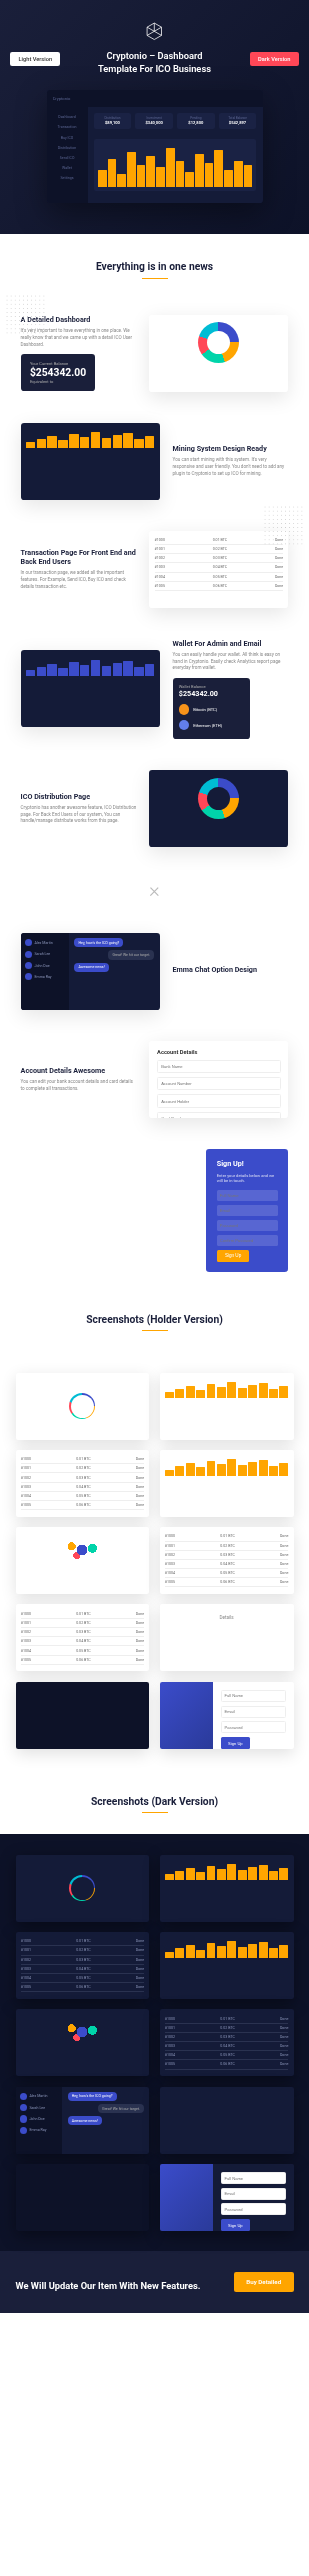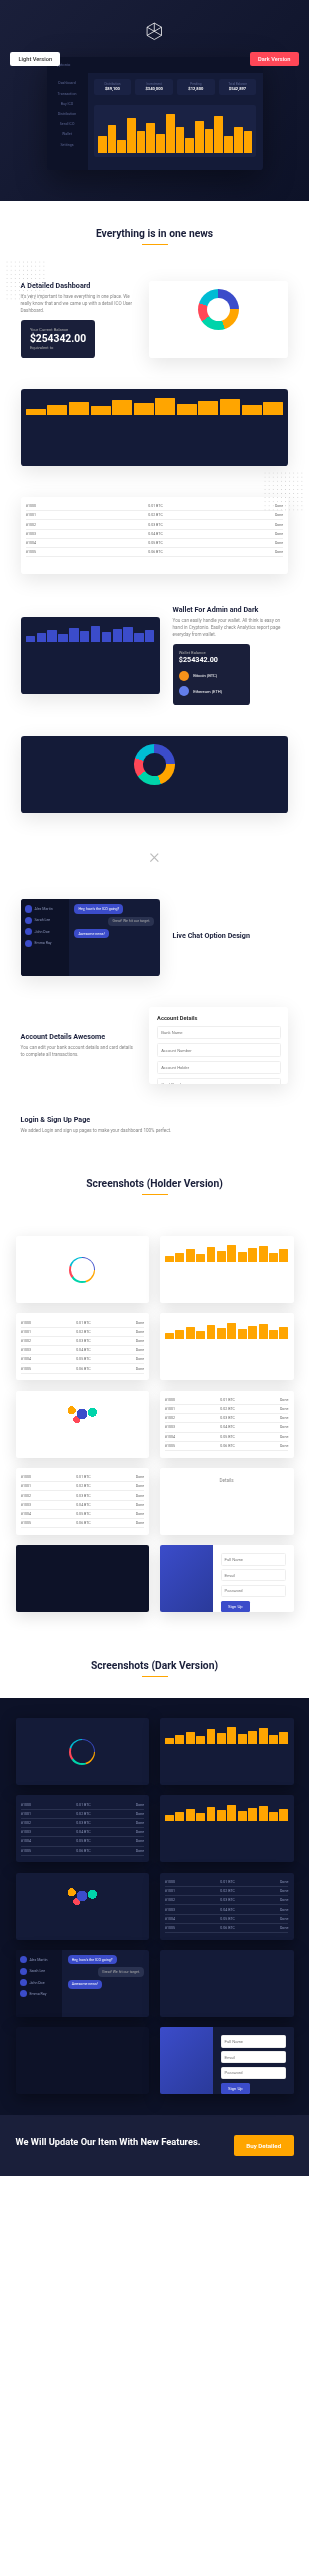--- a/index.html
+++ b/index.html
@@ -41,21 +41,21 @@
 .x-mark{text-align:center;padding:15.5px;font-size:20.6px;color:#bbb;font-weight:300}
 .login-box{background:#3b4cca;color:#fff;padding:10.3px;border-radius:3.1px;width:82px}
 .login-box h4{font-size:7.2px;margin-bottom:5.2px}
 .login-input{background:rgba(255,255,255,0.15);border:none;width:100%;padding:3.1px;margin-bottom:3.1px;border-radius:1.5px;font-size:4.1px;color:#fff}
 .login-btn{background:#ffa500;color:#fff;border:none;padding:3.1px 8.2px;border-radius:1.5px;font-size:4.6px}
 .screenshots{padding:20.6px 15.5px;display:grid;grid-template-columns:1fr 1fr;gap:10.3px}
 .screenshots.dark{background:#0d1228}
 .shot{border-radius:2.1px;box-shadow:0 4.1px 15.5px rgba(0,0,0,0.12);height:67px;overflow:hidden}
 .shot.light{background:#fff}
 .shot.dk{background:#141b38;box-shadow:0 4.1px 15.5px rgba(0,0,0,0.4)}
-.footer{background:#1a1f3a;padding:20.6px 15.5px;display:flex;justify-content:space-between;align-items:flex-start}
+.footer{background:#1a1f3a;padding:20.6px 15.5px;display:flex;justify-content:space-between;align-items:flex-end}
 .footer h2{color:#fff;font-size:9.3px;font-weight:700;line-height:1.4}
 .footer-btn{background:#ffa500;color:#fff;padding:6.2px 12.4px;border-radius:2.1px;font-size:6.2px;font-weight:600;white-space:nowrap}
 .donut{margin:7.7px auto;width:41px;height:41px;border-radius:50%;background:conic-gradient(#3b4cca 0% 25%,#ffa500 25% 45%,#00d4aa 45% 65%,#ff4757 65% 80%,#00bcd4 80% 100%);display:flex;align-items:center;justify-content:center}
 .donut::after{content:"";width:23px;height:23px;background:#fff;border-radius:50%}
 .donut.dk::after{background:#141b38}
 .mini-chart{display:flex;align-items:flex-end;gap:1.5px;height:31px;padding:5.2px}
 .mini-bar{flex:1;background:#ffa500;border-radius:0.5px}
 .signup-split{display:flex;height:67px}
 .signup-l{width:40%;background:linear-gradient(135deg,#3b4cca,#2a3a9a)}
 .signup-r{flex:1;padding:7.7px}
@@ -82,20 +82,22 @@
 
 <section class="hero">
   <div class="hero-logo">
     <svg viewBox="0 0 40 40">
         <g fill="none" stroke="#fff" stroke-width="1.5">
           <path d="M20 4 L34 12 L34 28 L20 36 L6 28 L6 12 Z"></path>
           <path d="M20 4 L20 20 L34 28 M20 20 L6 28 M6 12 L20 20 L34 12"></path>
         </g>
       </svg>
   </div>
+  <h1 style="white-space:pre-line">Cryptonio – Dashboard
+Template For ICO Business</h1>
   <div class="btn-light">Light Version</div>
   <div class="btn-dark">Dark Version</div>
 
   <div class="hero-dash">
     <div class="dash-top">
       <span>Cryptonio</span>
     </div>
     <div class="dash-body">
       <div class="dash-side" id="dash-menu">
           <div class="dash-side-item">Dashboard</div>
@@ -159,40 +161,48 @@
       <div class="amt">$254342.00</div>
       <div class="lbl">Equivalent to</div>
     </div>
   </div>
   <div class="feat-img">
     <div class="donut"></div>
   </div>
 </div>
 
 <div class="feat rev">
+  <div class="feat-text">
+    <h3>Mining System Design Ready</h3>
+    <p>You can start mining with this system. It's very responsive and user friendly. You don't need to add any plugin to Cryptonio to set up ICO for mining.</p>
+  </div>
   <div class="feat-img" style="background:#141b38">
     <div class="mini-chart" id="mining-chart">
         <div class="mini-bar" style="height: 30%; background: rgb(255, 165, 0);"></div>
         <div class="mini-bar" style="height: 45%; background: rgb(255, 165, 0);"></div>
         <div class="mini-bar" style="height: 60%; background: rgb(255, 165, 0);"></div>
         <div class="mini-bar" style="height: 40%; background: rgb(255, 165, 0);"></div>
         <div class="mini-bar" style="height: 70%; background: rgb(255, 165, 0);"></div>
         <div class="mini-bar" style="height: 55%; background: rgb(255, 165, 0);"></div>
         <div class="mini-bar" style="height: 80%; background: rgb(255, 165, 0);"></div>
         <div class="mini-bar" style="height: 50%; background: rgb(255, 165, 0);"></div>
         <div class="mini-bar" style="height: 65%; background: rgb(255, 165, 0);"></div>
         <div class="mini-bar" style="height: 75%; background: rgb(255, 165, 0);"></div>
         <div class="mini-bar" style="height: 45%; background: rgb(255, 165, 0);"></div>
         <div class="mini-bar" style="height: 60%; background: rgb(255, 165, 0);"></div>
       </div>
   </div>
 </div>
 
 <div class="feat">
   <div class="dots-pattern" style="right:5.2px;top:-10.3px"></div>
+  <div class="feat-text">
+    <h3>Transaction Page For Front End and Back End Users</h3>
+    <p>In our transaction page, we added all the important features. For Example, Send ICO, Buy ICO and check details transaction etc.</p>
+  </div>
   <div class="feat-img">
     <div class="data-table" id="tx-table">
         <div class="data-row">
           <span>#1000</span>
           <span>0.01 BTC</span>
           <span>Done</span>
         </div>
         <div class="data-row">
           <span>#1001</span>
           <span>0.02 BTC</span>
@@ -217,21 +227,21 @@
           <span>#1005</span>
           <span>0.06 BTC</span>
           <span>Done</span>
         </div>
       </div>
   </div>
 </div>
 
 <div class="feat rev">
   <div class="feat-text">
-    <h3>Wallet For Admin and Dark</h3>
+    <h3>Wallet For Admin and Email</h3>
     <p>You can easily handle your wallet. All think is easy on hand in Cryptonio. Easily check Analytics report page everyday from wallet.</p>
     <div class="wallet-box">
       <div style="color:#aaa;font-size:4.1px">Wallet Balance</div>
       <div style="color:#fff;font-size:7.2px;font-weight:700;margin-bottom:4.1px">$254342.00</div>
       <div id="wallet-coins">
           <div class="wallet-item">
             <div class="wallet-icon" style="background:#f7931a"></div>
             <div class="wallet-info">Bitcoin (BTC)</div>
           </div>
           <div class="wallet-item">
@@ -253,30 +263,34 @@
         <div class="mini-bar" style="height: 50%; background: rgb(59, 76, 202);"></div>
         <div class="mini-bar" style="height: 65%; background: rgb(59, 76, 202);"></div>
         <div class="mini-bar" style="height: 75%; background: rgb(59, 76, 202);"></div>
         <div class="mini-bar" style="height: 45%; background: rgb(59, 76, 202);"></div>
         <div class="mini-bar" style="height: 60%; background: rgb(59, 76, 202);"></div>
       </div>
   </div>
 </div>
 
 <div class="feat">
+  <div class="feat-text">
+    <h3>ICO Distribution Page</h3>
+    <p>Cryptonio has another awesome feature, ICO Distribution page. For Back End Users of our system, You can handle/manage distribute works from this page.</p>
+  </div>
   <div class="feat-img" style="background:#141b38">
     <div class="donut dk"></div>
   </div>
 </div>
 
 <div class="x-mark">×</div>
 
 <div class="feat rev">
   <div class="feat-text">
-    <h3>Live Chat Option Design</h3>
+    <h3>Emma Chat Option Design</h3>
   </div>
   <div class="feat-img" style="background:#141b38">
     <div class="chat-ui">
       <div class="chat-side" id="chat-users">
           <div class="chat-user">
             <div class="chat-av"></div>
             <span style="color:#8a94b8;font-size:3.6px">Alex Martin</span>
           </div>
           <div class="chat-user">
             <div class="chat-av"></div>
@@ -308,23 +322,25 @@
   <div class="feat-img">
     <div class="account-form">
       <h4>Account Details</h4>
       <div id="account-fields"><input placeholder="Bank Name" style=""><input placeholder="Account Number" style=""><input placeholder="Account Holder" style=""><input placeholder="Card Number" style=""></div>
 
     </div>
   </div>
 </div>
 
 <div class="feat rev">
-  <div class="feat-text">
-    <h3>Login &amp; Sign Up Page</h3>
-    <p>We added Login and sign up pages to make your dashboard 100% perfect.</p>
+  <div class="login-box">
+    <h4>Sign Up!</h4>
+    <p style="font-size:4.1px;opacity:0.8;margin-bottom:5.2px">Enter your details below and we will be in touch.</p>
+    <div id="login-fields"><input class="login-input" placeholder="Full Name" style=""><input class="login-input" placeholder="Email" style=""><input class="login-input" placeholder="Password" style=""><input class="login-input" placeholder="Confirm Password" style=""></div>
+    <button class="login-btn">Sign Up</button>
   </div>
 </div>
 
 <h2 class="section-title">Screenshots (Holder Version)</h2>
 <div class="divider"></div>
 <div class="screenshots">
   <div class="shot light">
       <div class="donut" style="width:26px;height:26px;margin:20.6px auto"></div>
     </div>
   <div class="shot light">

